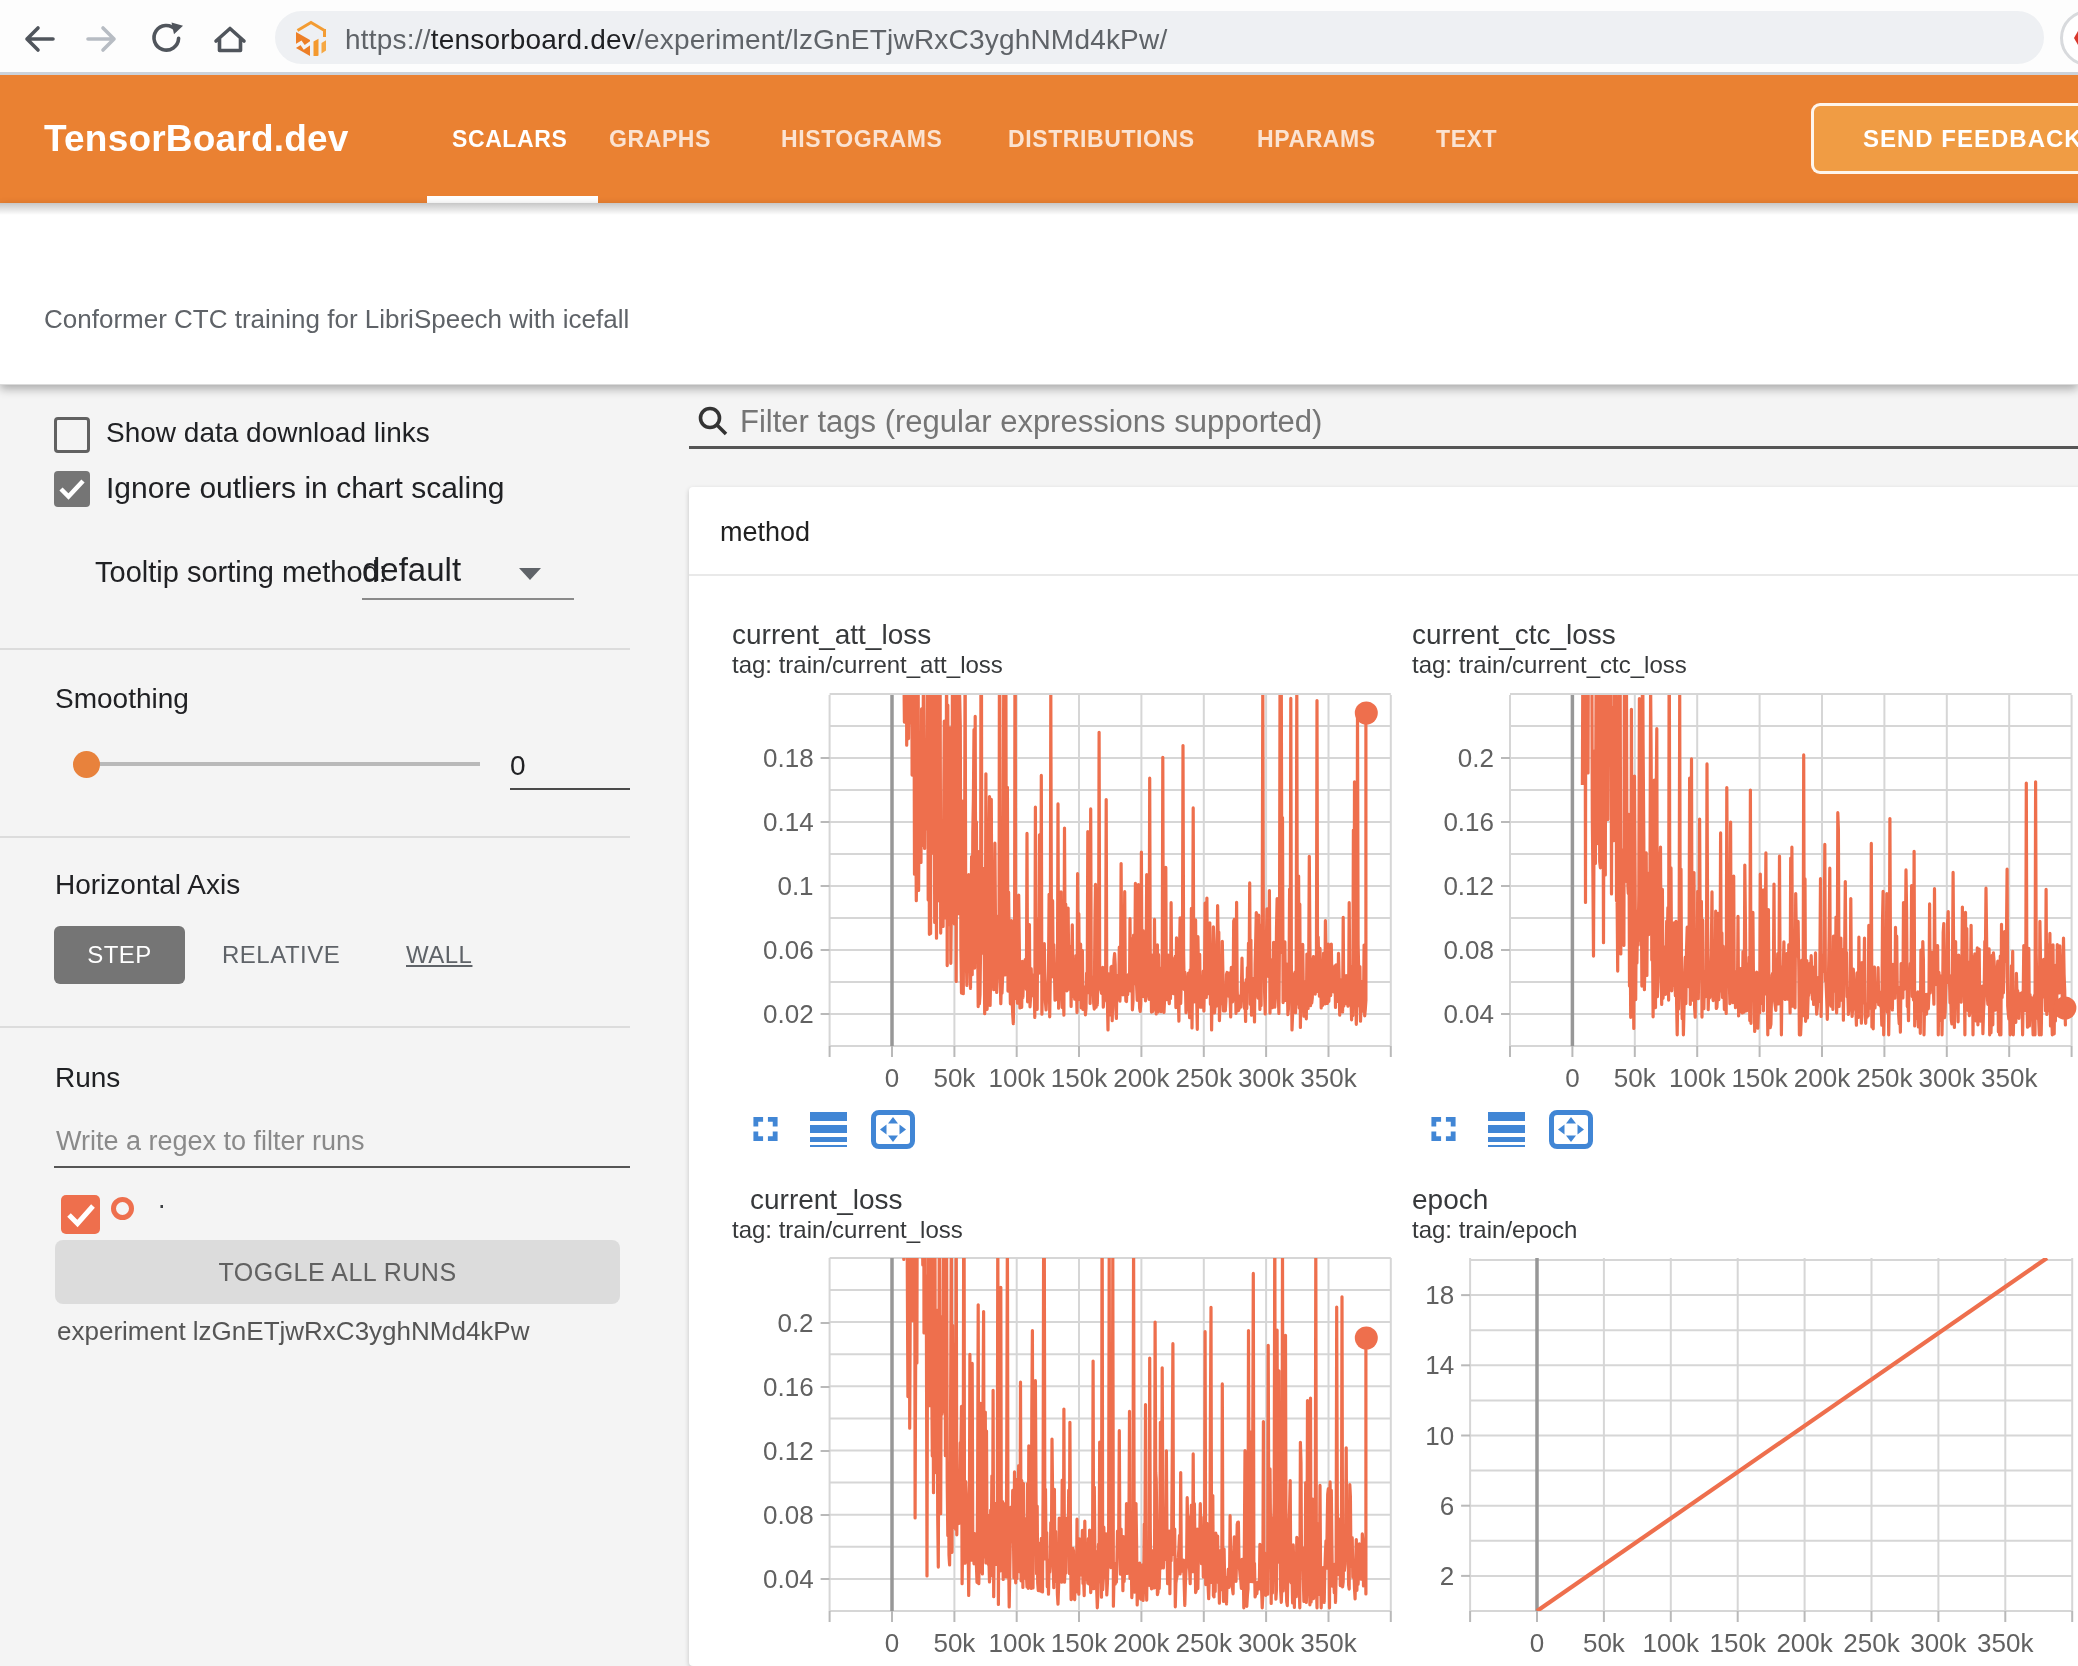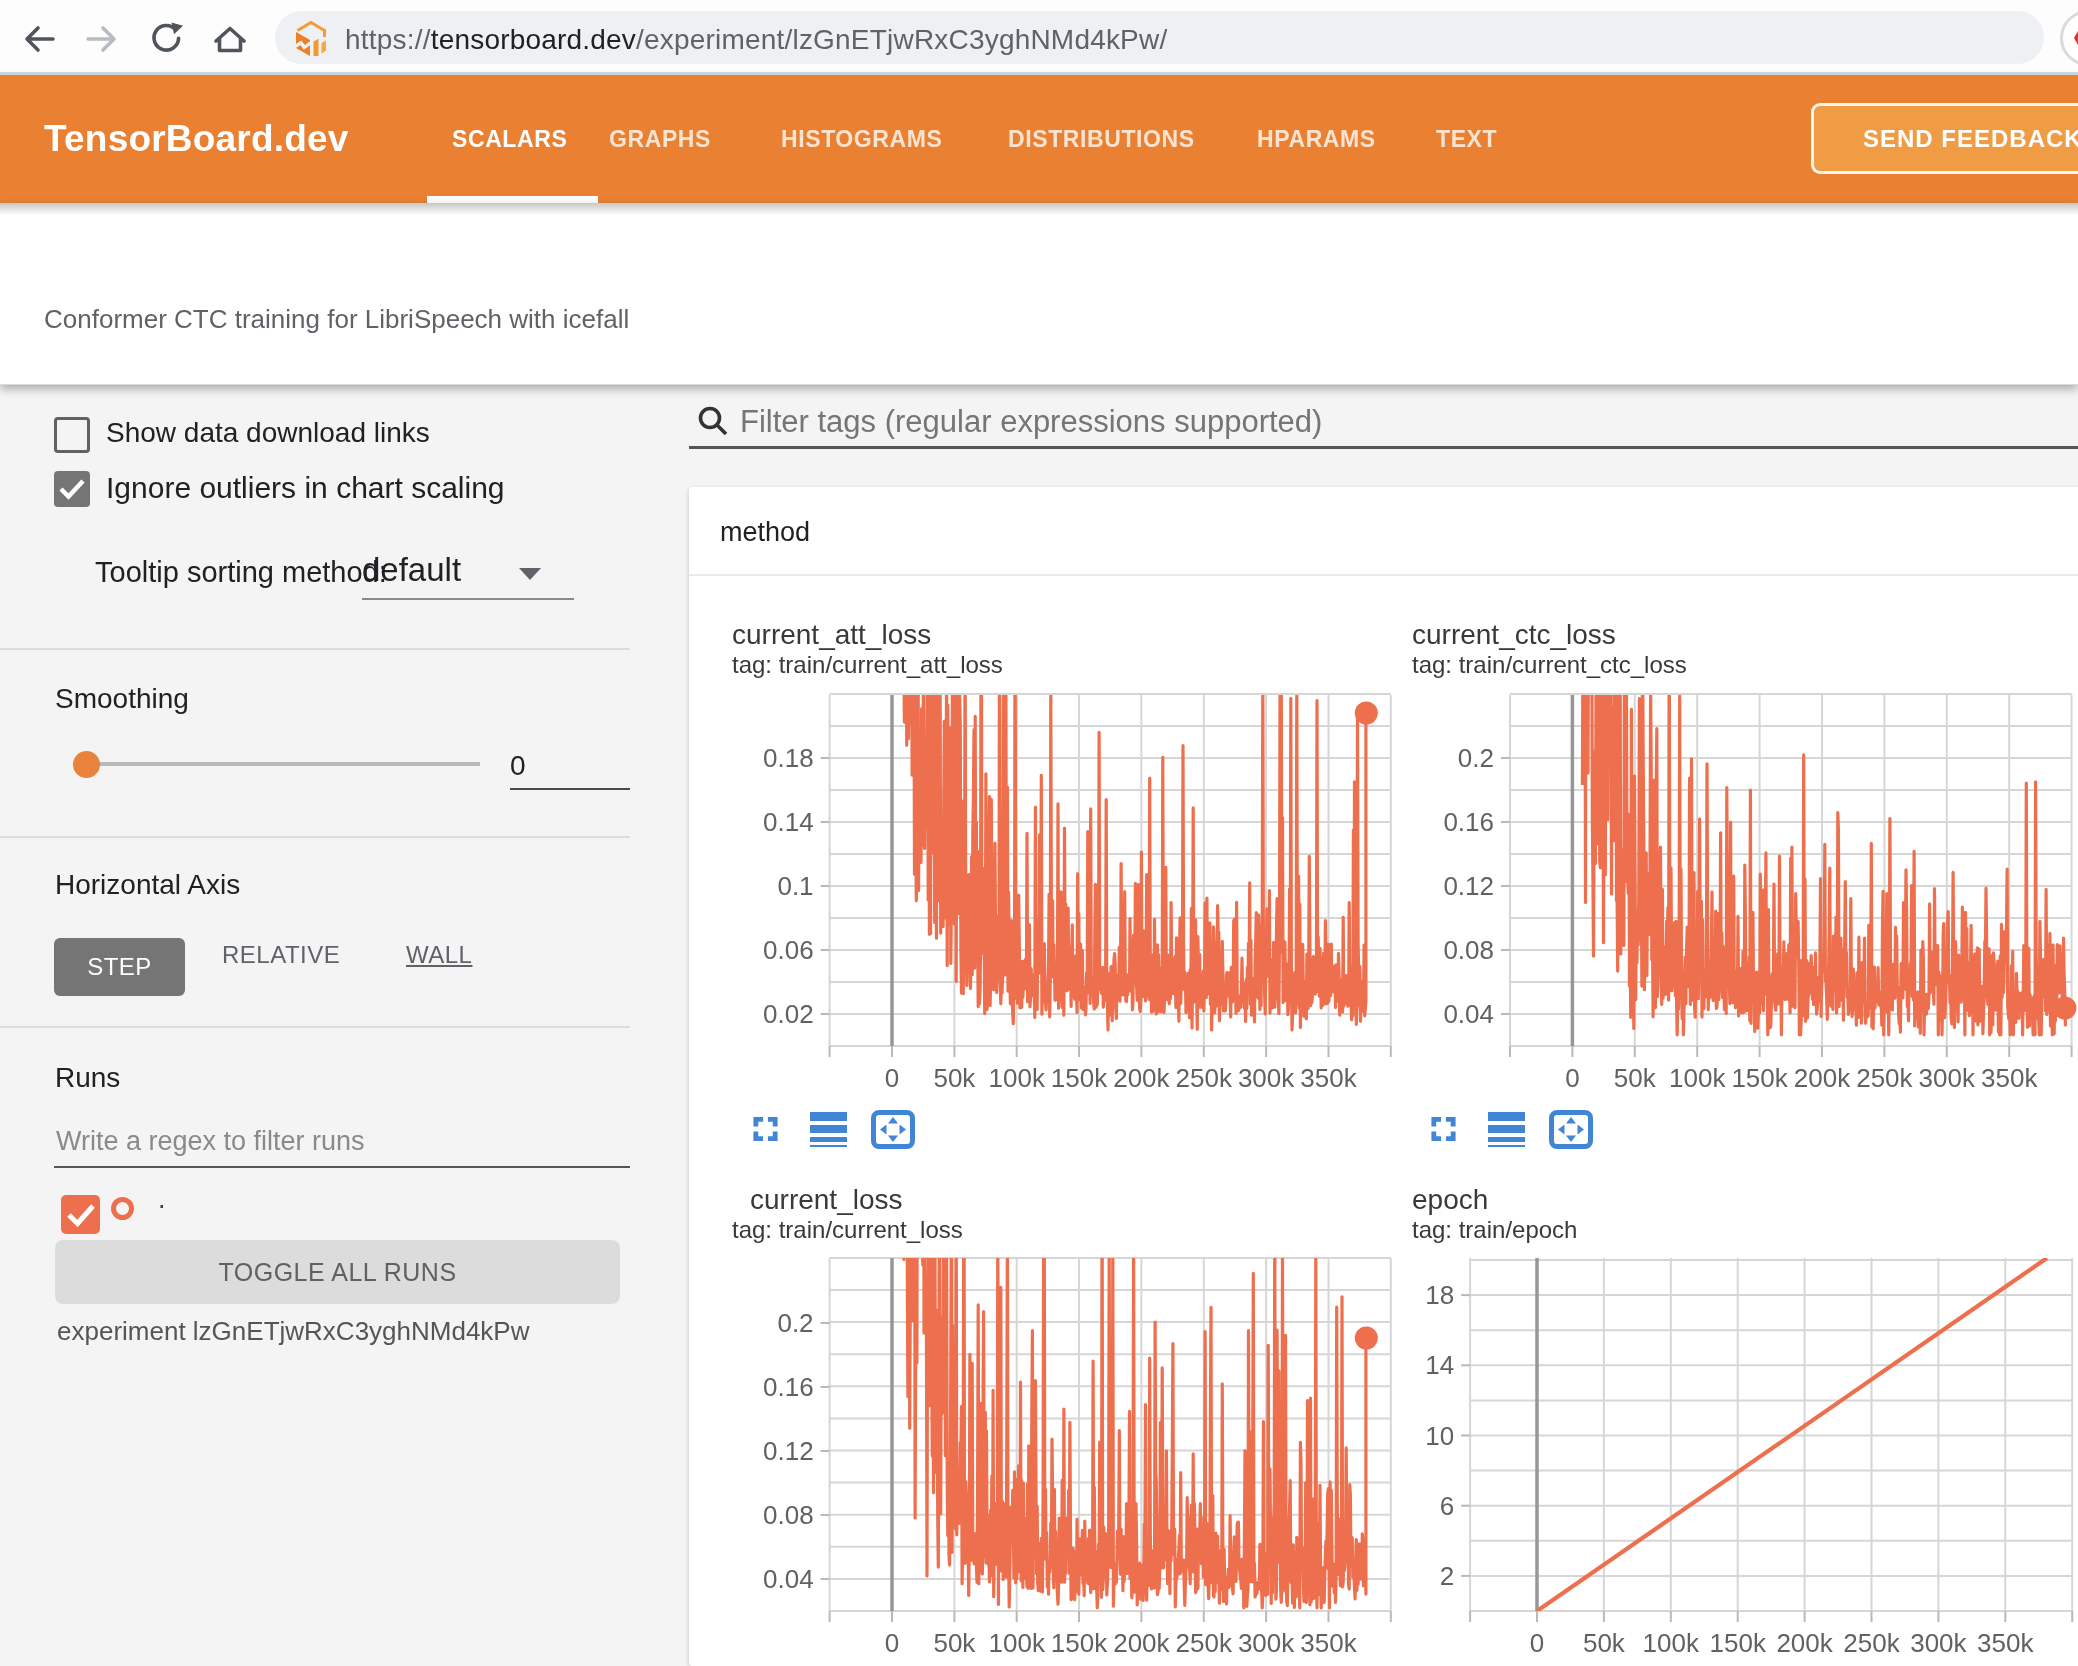--- a/index.html
+++ b/index.html
@@ -59,21 +59,21 @@
 <div class="abs" style="left:519px;top:568px;width:0;height:0;border-left:11px solid transparent;border-right:11px solid transparent;border-top:12px solid #5f6368;"></div>
 <div class="abs" style="left:362px;top:598px;width:212px;height:2px;background:#8a8a8a;"></div>
 <div class="abs" style="left:0;top:648px;width:630px;height:2px;background:#dcdcdc;"></div>
 <div class="abs" style="left:55px;top:683px;font-size:28px;color:#202124;">Smoothing</div>
 <div class="abs" style="left:98px;top:762px;width:382px;height:4px;background:#b9b9b9;"></div>
 <div class="abs" style="left:73px;top:751px;width:27px;height:27px;border-radius:50%;background:#e8823c;"></div>
 <div class="abs" style="left:510px;top:750px;font-size:28px;color:#202124;">0</div>
 <div class="abs" style="left:510px;top:788px;width:120px;height:2px;background:#4a4a4a;"></div>
 <div class="abs" style="left:0;top:836px;width:630px;height:2px;background:#dcdcdc;"></div>
 <div class="abs" style="left:55px;top:869px;font-size:28px;color:#202124;">Horizontal Axis</div>
-<div class="abs" style="left:54px;top:926px;width:131px;height:58px;background:#757575;border-radius:6px;color:#fff;font-size:24px;letter-spacing:0.5px;display:flex;align-items:center;justify-content:center;margin-top:12px;">STEP</div>
+<div class="abs" style="left:54px;top:926px;width:131px;height:58px;background:#757575;border-radius:6px;color:#fff;font-size:24px;letter-spacing:0.5px;display:flex;align-items:center;justify-content:center;">STEP</div>
 <div class="abs" style="left:222px;top:941px;font-size:24px;letter-spacing:0.5px;color:#5f6368;">RELATIVE</div>
 <div class="abs" style="left:406px;top:941px;font-size:24px;letter-spacing:0.5px;color:#5f6368;text-decoration:underline;">WALL</div>
 <div class="abs" style="left:0;top:1026px;width:630px;height:2px;background:#dcdcdc;"></div>
 <div class="abs" style="left:55px;top:1062px;font-size:28px;color:#202124;">Runs</div>
 <div class="abs" style="left:56px;top:1126px;font-size:27px;color:#8a8a8a;">Write a regex to filter runs</div>
 <div class="abs" style="left:54px;top:1166px;width:576px;height:2px;background:#555;"></div>
 <div class="abs" style="left:61px;top:1195px;width:39px;height:39px;background:#ee6f4d;border-radius:5px;"></div>
 <svg class="abs" style="left:66px;top:1202px" width="30" height="26" viewBox="0 0 30 26">
     <path d="M3 13 L11.5 21.5 L27 4" stroke="#fff" stroke-width="5" fill="none"></path>
   </svg>

